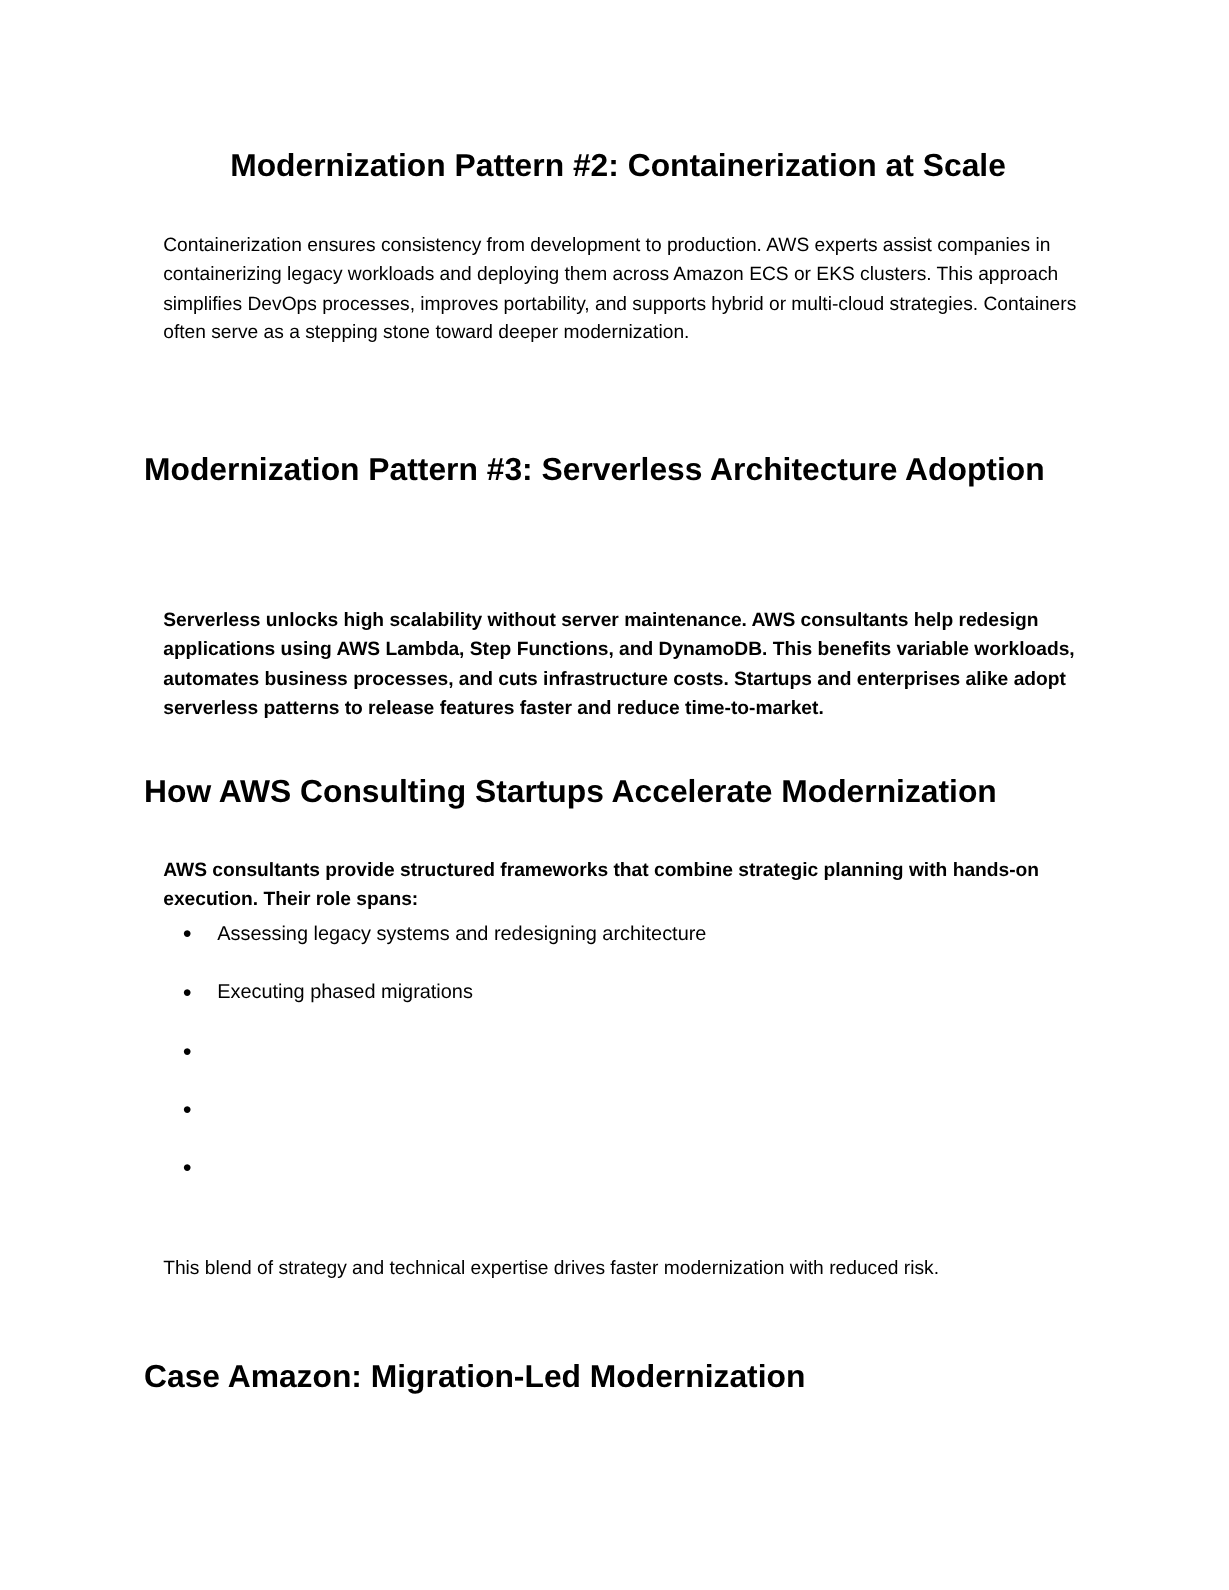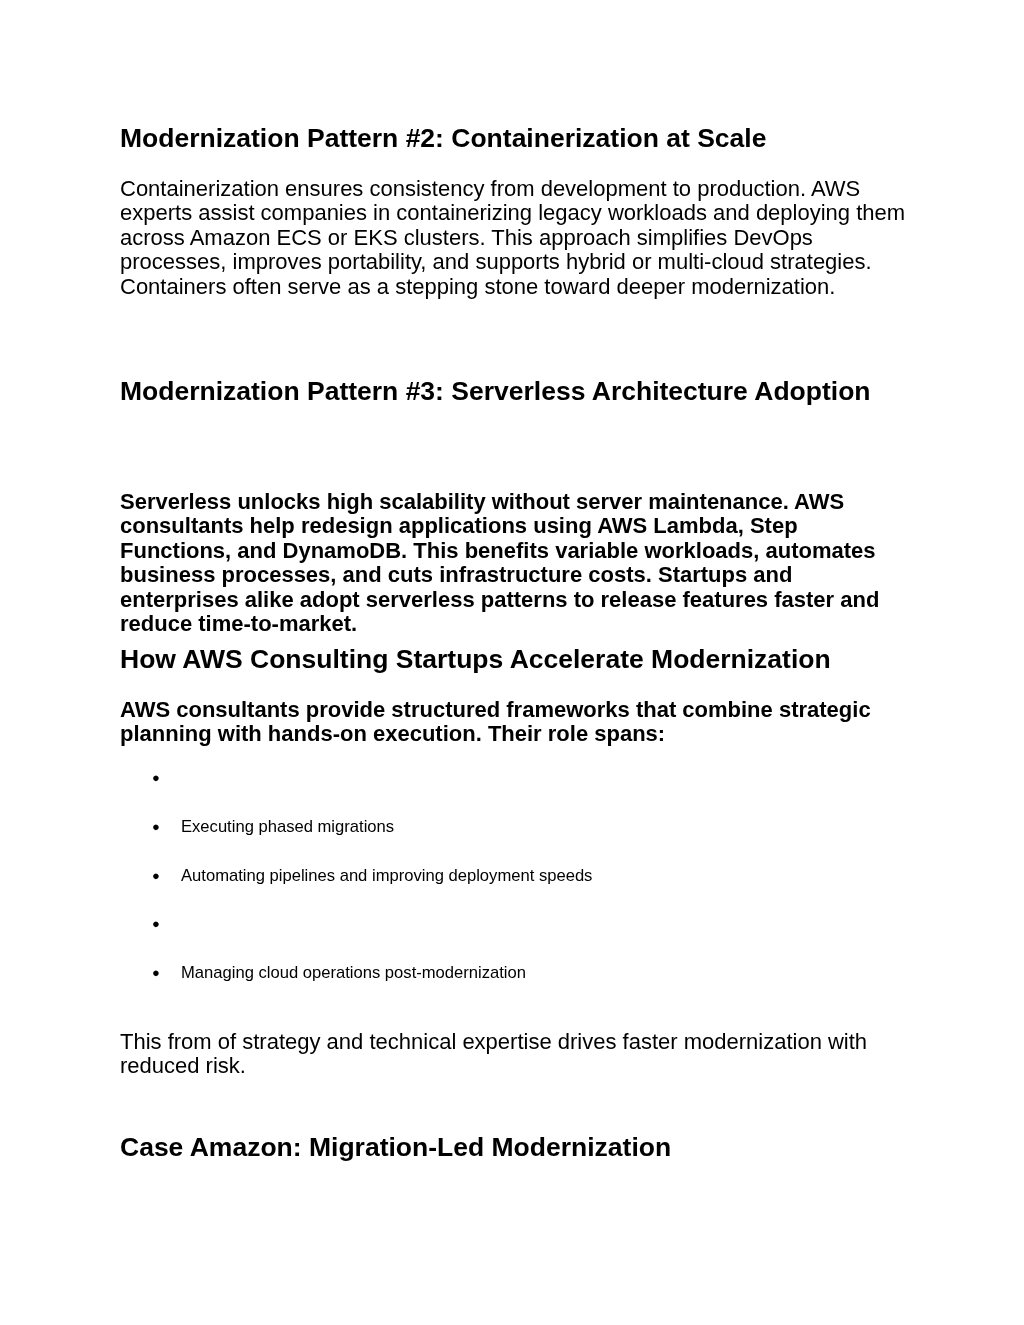--- a/index.html
+++ b/index.html
@@ -26,22 +26,22 @@
       left: 0;
       margin: 0;
       font-size: 26.5px;
       font-weight: bold;
       line-height: 38px;
       width: 790px;
     }
     p {
       position: absolute;
       left: 0;
-      margin: 0;
-      font-size: 22px;
+      margin: 16px;
+      font-size: 16px;
       line-height: 24.4px;
       width: 790px;
     }
     ul {
       position: absolute;
       left: 0;
       margin: 0;
       padding: 0;
       list-style: none;
       width: 790px;
@@ -59,47 +59,46 @@
       top: 0;
       font-size: 13px;
       line-height: 24px;
     }
   </style>
 </head>
 <body>
 
 <div class="page">
 
-  <h2 style="top:119px;">Modernization Pattern #2: Containerization at Scale</h2>
+  <h2 style="top:119px;text-align:center;">Modernization Pattern #2: Containerization at Scale</h2>
   <p style="top:177px;">Containerization ensures consistency from development to production. AWS experts assist companies in containerizing legacy workloads and deploying them across Amazon ECS or EKS clusters. This approach simplifies DevOps processes, improves portability, and supports hybrid or multi-cloud strategies. Containers often serve as a stepping stone toward deeper modernization.</p>
 
   <h2 style="top:372px;">Modernization Pattern #3: Serverless Architecture Adoption</h2>
   <p style="top:490px;font-weight:bold;">Serverless unlocks high scalability without server maintenance. AWS consultants help redesign applications using AWS Lambda, Step Functions, and DynamoDB. This benefits variable workloads, automates business processes, and cuts infrastructure costs. Startups and enterprises alike adopt serverless patterns to release features faster and reduce time-to-market.</p>
 
   <h2 style="top:640px;">How AWS Consulting Startups Accelerate Modernization</h2>
   <p style="top:698px;font-weight:bold;">AWS consultants provide structured frameworks that combine strategic planning with hands-on execution. Their role spans:</p>
 
   <ul style="top:766px;">
     <li>
       <span class="bullet">●</span>
+      <span>Assessing legacy systems and redesigning architecture</span>
     </li>
     <li>
       <span class="bullet">●</span>
       <span>Executing phased migrations</span>
     </li>
     <li>
       <span class="bullet">●</span>
-      <span>Automating pipelines and improving deployment speeds</span>
     </li>
     <li>
       <span class="bullet">●</span>
     </li>
     <li>
       <span class="bullet">●</span>
-      <span>Managing cloud operations post-modernization</span>
     </li>
   </ul>
 
-  <p style="top:1030px;">This from of strategy and technical expertise drives faster modernization with reduced risk.</p>
+  <p style="top:1030px;">This blend of strategy and technical expertise drives faster modernization with reduced risk.</p>
 
   <h2 style="top:1128px;">Case Amazon: Migration-Led Modernization</h2>
 
 </div>
 
 </body></html>

